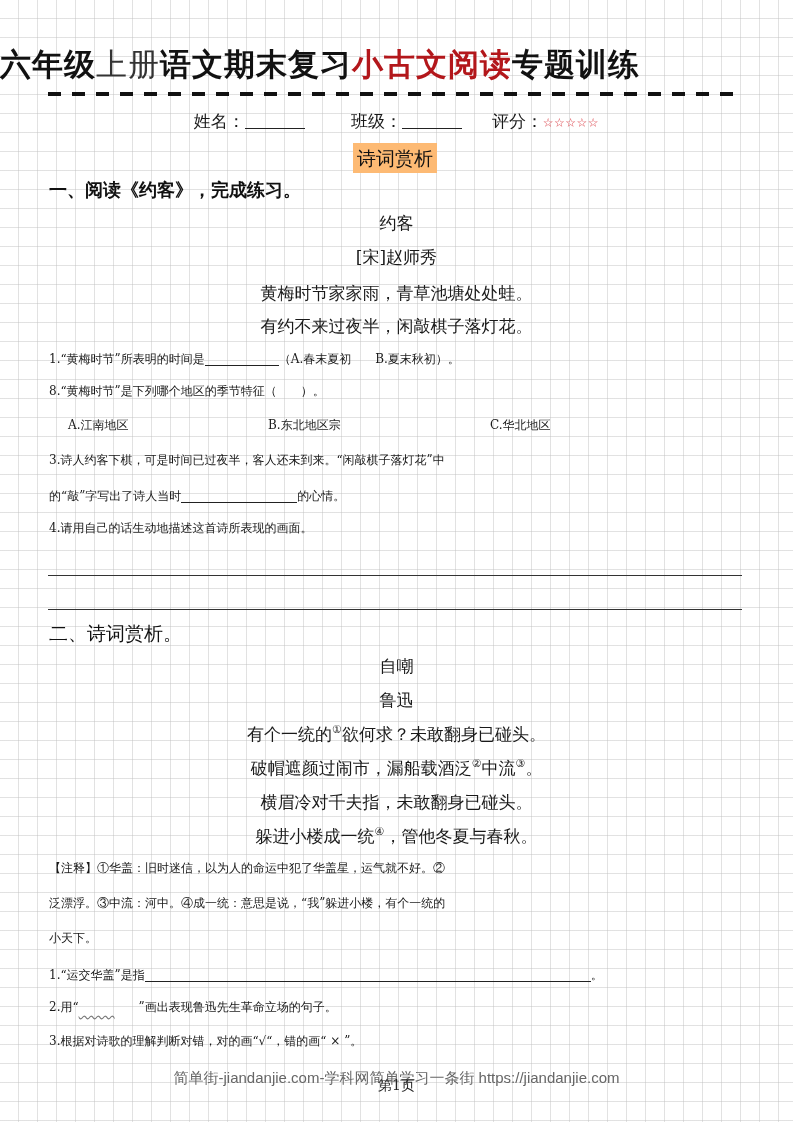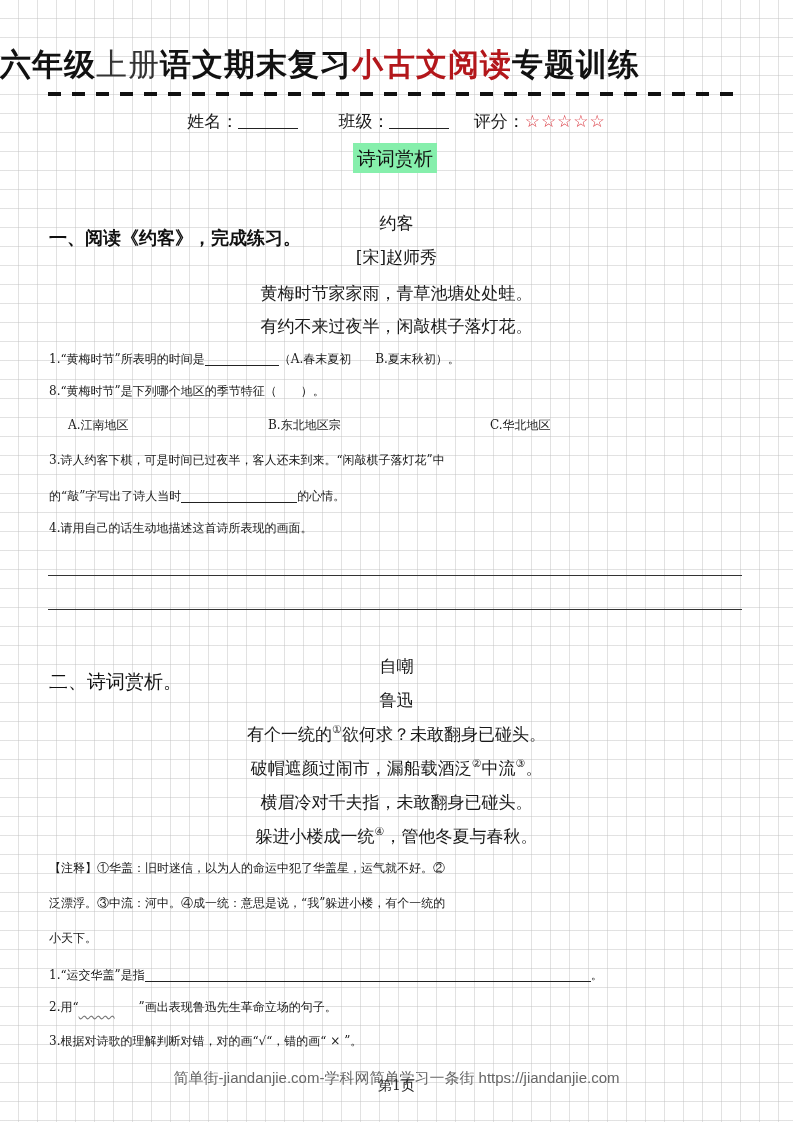--- a/index.html
+++ b/index.html
@@ -19,32 +19,32 @@
     font-size: 31px; font-weight: bold; letter-spacing: 1px; color: #111;
   }
   .title .thin { font-weight: normal; color: #333; }
   .title .red { color: #b3171b; }
   .dash-rule {
     left: 48px; width: 694px; top: 92px; height: 4px;
     background: repeating-linear-gradient(to right, #111 0, #111 13px, transparent 13px, transparent 24px);
   }
   .info-row {
     top: 110px; left: 0; width: 793px; text-align: center;
-    font-family: Liberation Serif, serif; font-size: 17px;
+    font-family: Liberation Mono, monospace; font-size: 17px;
   }
   .info-row .blank { display: inline-block; width: 60px; border-bottom: 1.5px solid #222; margin-right: 36px; height: 16px; vertical-align: -2px; }
   .stars { color: #d9363e; letter-spacing: 1px; }
   .tag {
     left: 353px; top: 143px; height: 30px; padding: 0 4px;
-    background: #86efac; font-family: "DejaVu Sans", "Liberation Sans", sans-serif;
+    background: #fdba74; font-family: "DejaVu Sans", "Liberation Sans", sans-serif;
     font-size: 19px; line-height: 30px; color: #111;
   }
   .section-head {
     left: 49px; font-family: "DejaVu Sans", "Liberation Sans", sans-serif;
-    font-size: 18px; font-weight: bold; color: #111; margin-top: 48px;
+    font-size: 18px; font-weight: bold; color: #111;
   }
   .center { left: 0; width: 793px; text-align: center; font-size: 17px; }
   .q { left: 49px; font-size: 12px; }
   .ul-blank { display: inline-block; border-bottom: 1.5px solid #222; height: 16px; vertical-align: -3px; }
   .wavy { display: inline-block; width: 60px; height: 16px; vertical-align: -3px;
     text-decoration: underline wavy #777; color: transparent; font-family: Liberation Serif, serif; }
   .answer-line { left: 48px; width: 694px; height: 0; border-top: 1.5px solid #333; }
   sup.note { font-size: 11px; vertical-align: 7px; }
   .footer {
     left: 0; width: 793px; top: 1069px; text-align: center;

